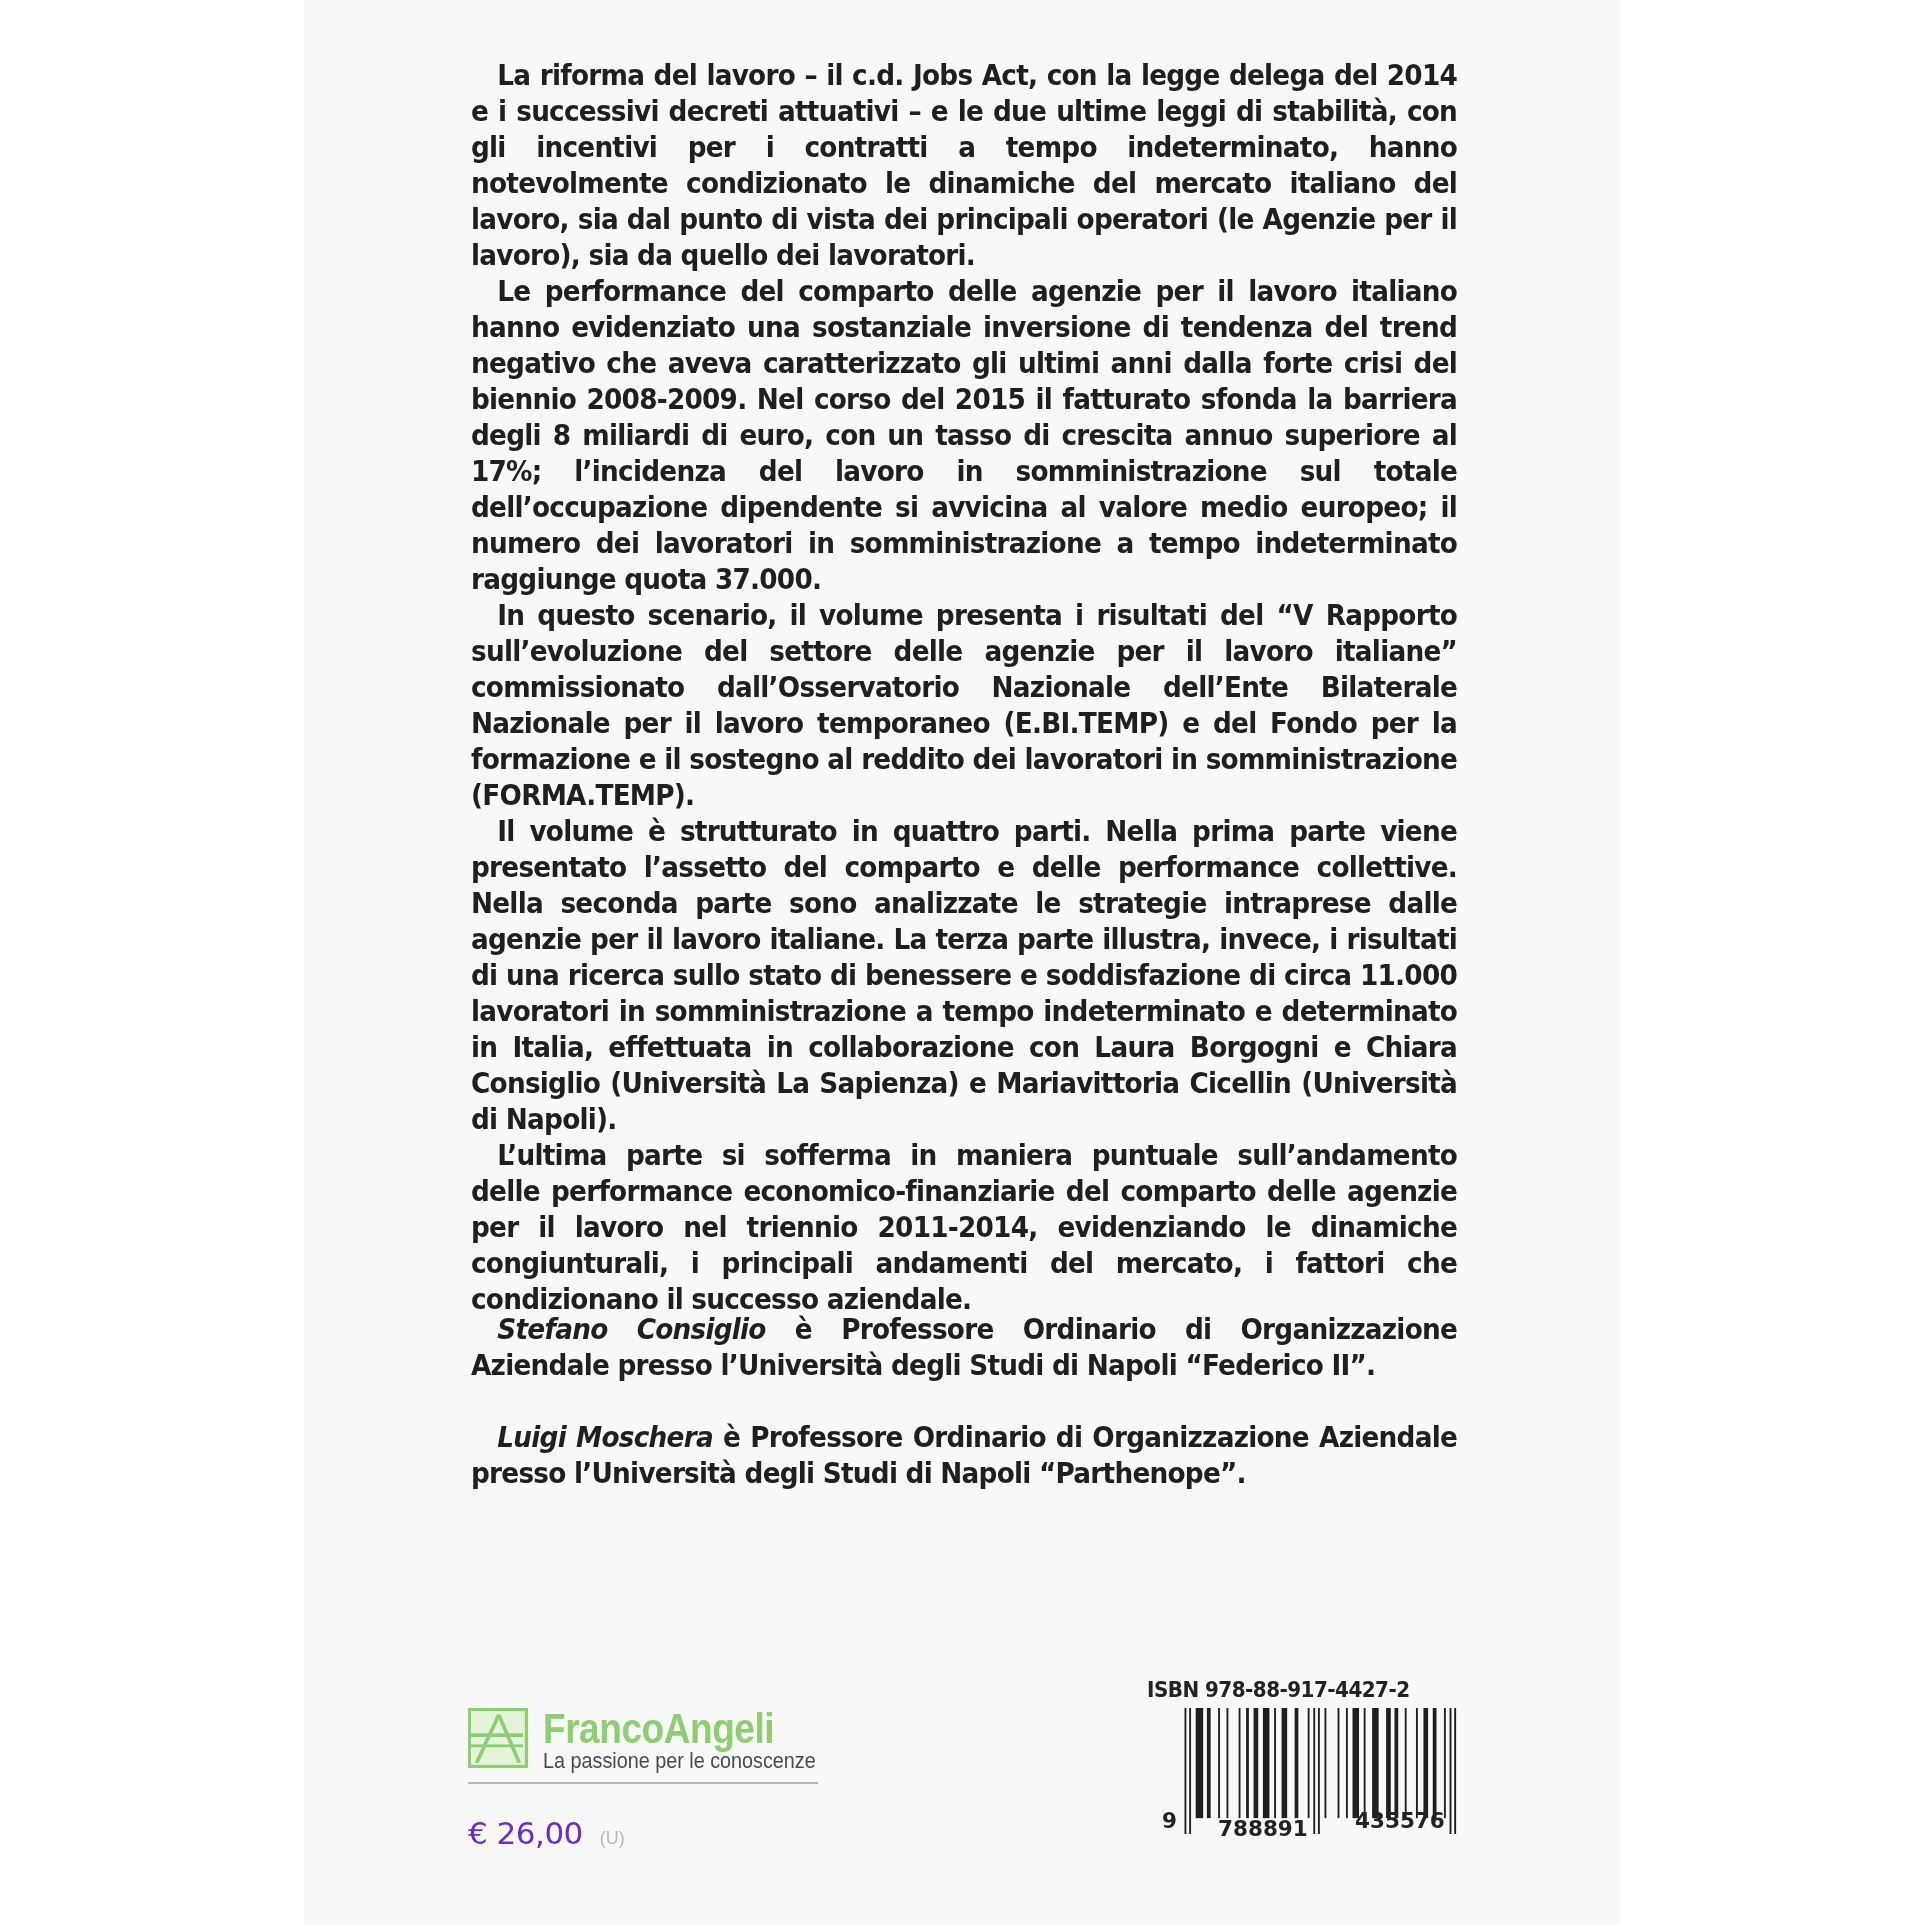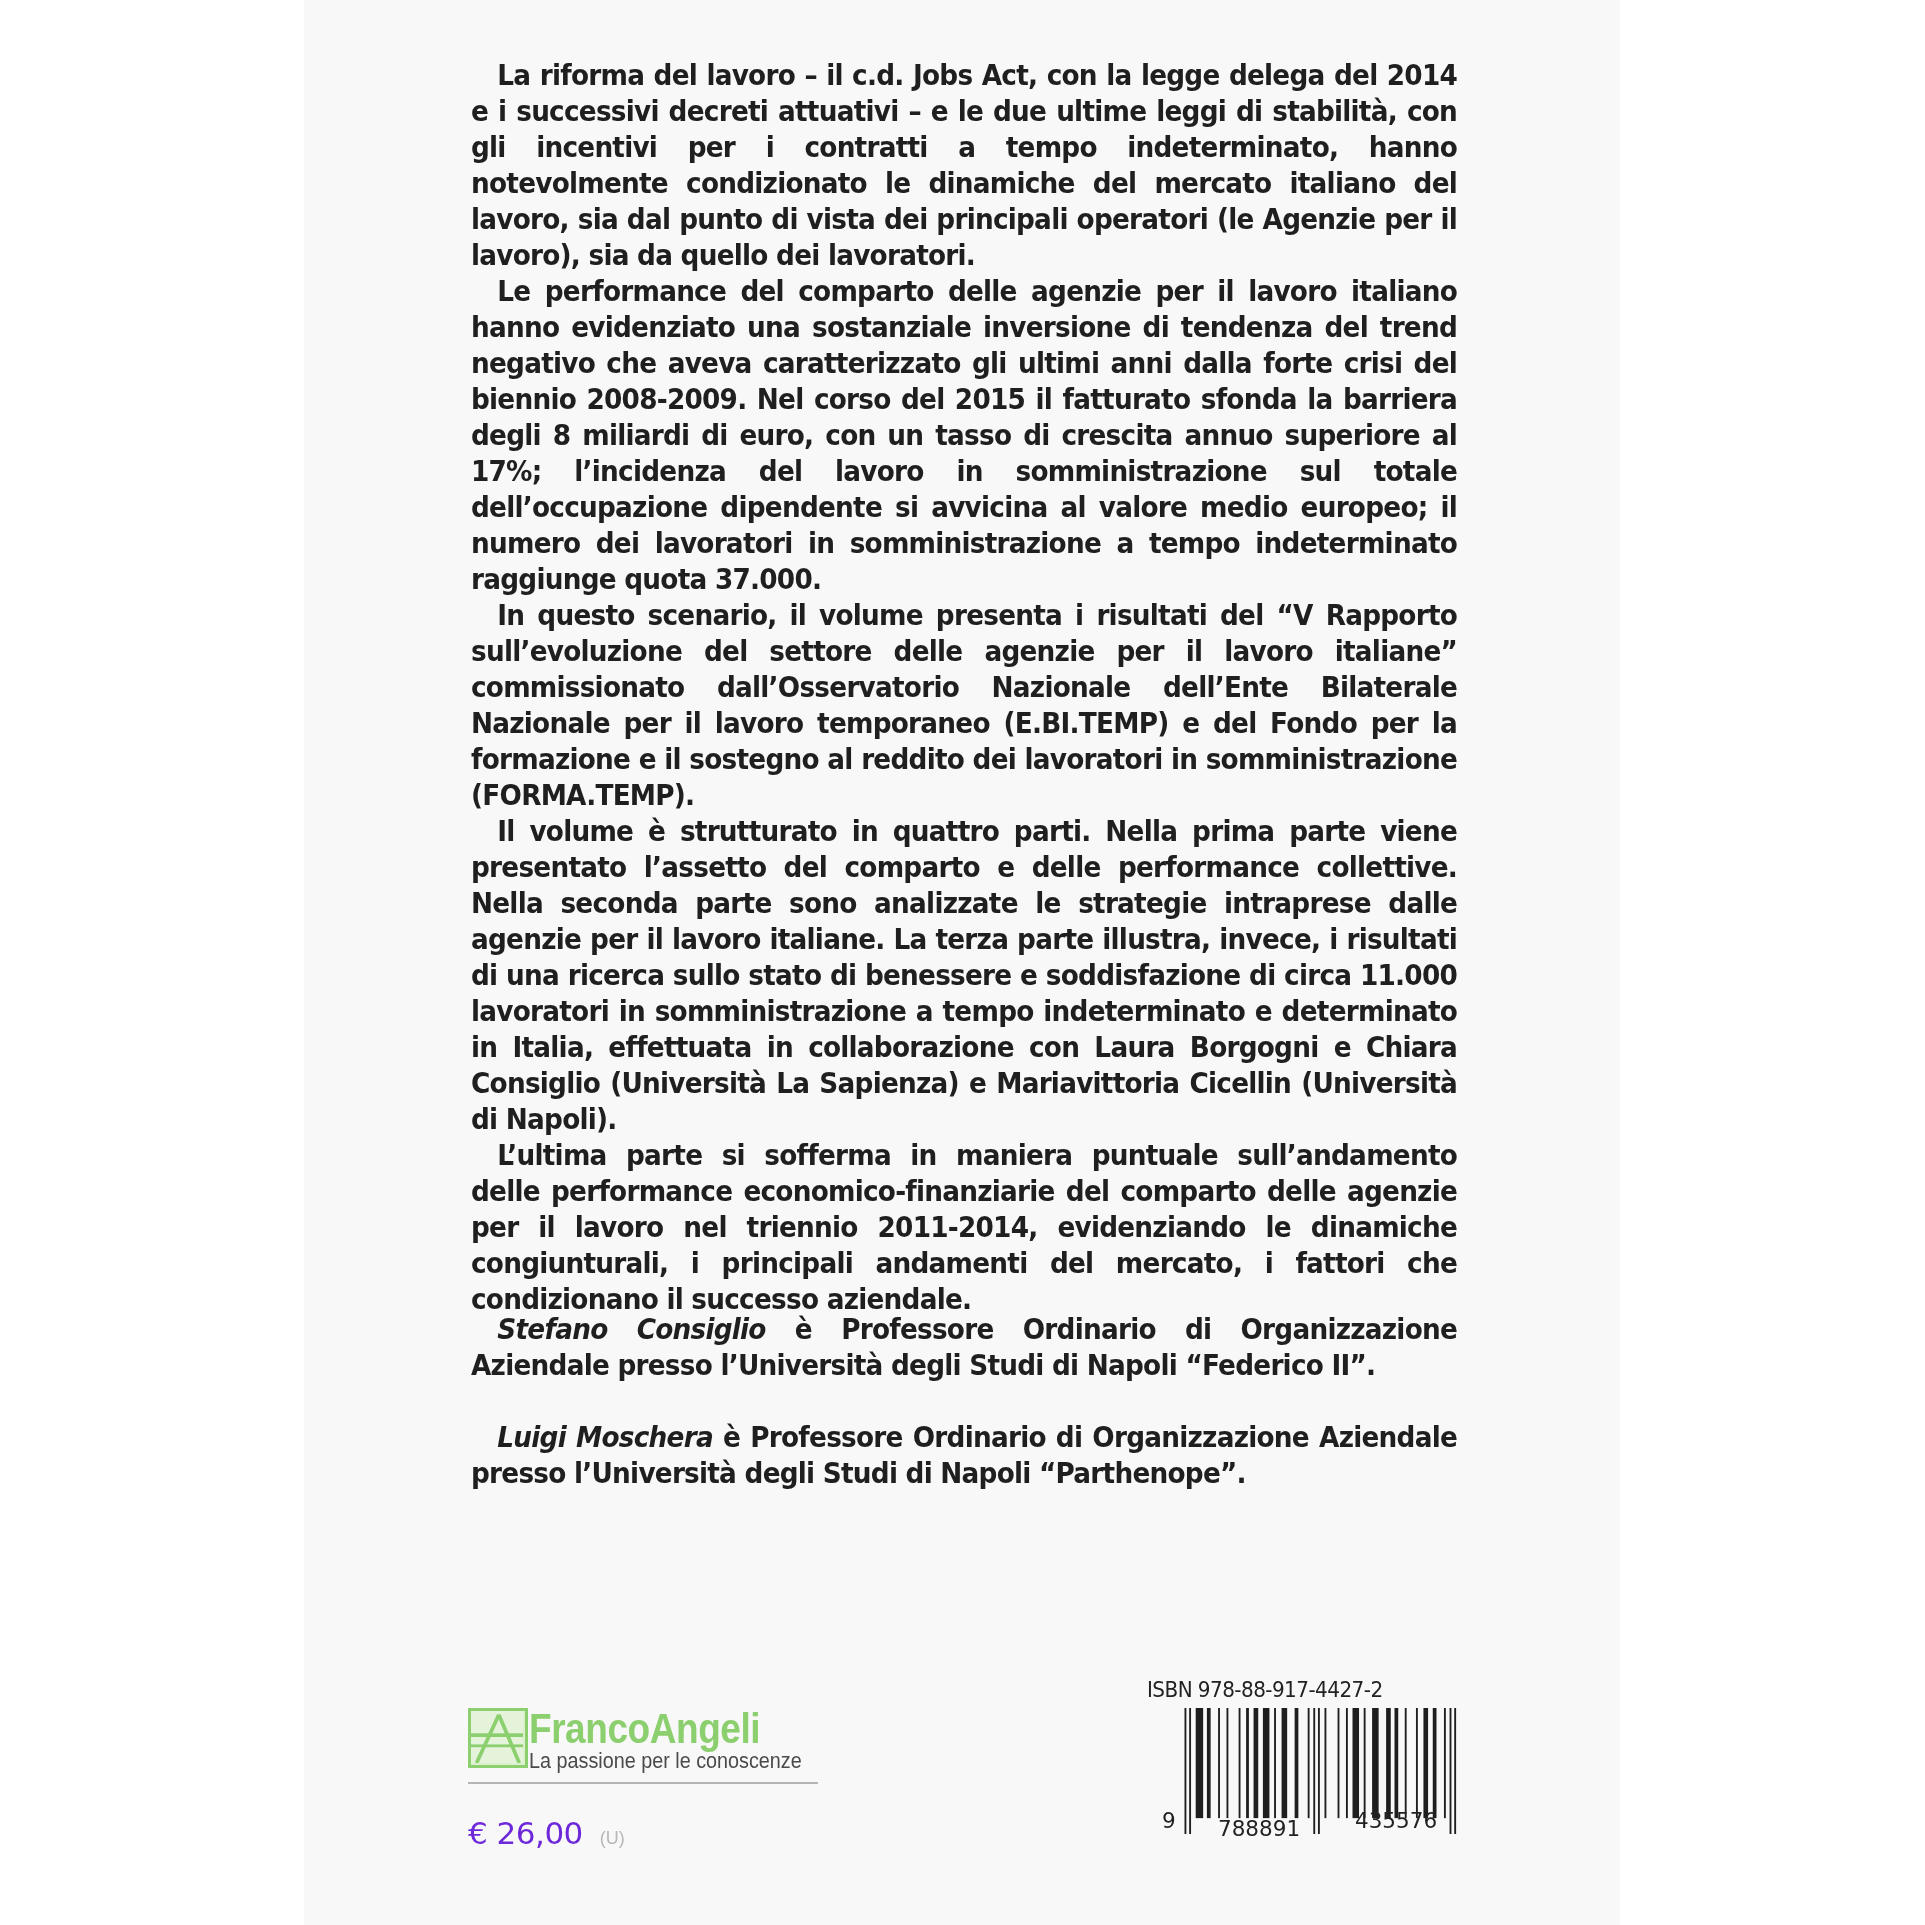--- a/index.html
+++ b/index.html
@@ -61,21 +61,21 @@
   .logo-row { display: flex; align-items: flex-start; }
   .logo-mark {
     width: 60px; height: 60px;
     border: 3.7px solid #8ccf6e;
     box-sizing: border-box;
     background: #dcefcf;
     position: relative;
     flex: none;
   }
   .logo-mark svg { position: absolute; left: 0; top: 0; }
-  .logo-text { margin-left: 1px; }
+  .logo-text { margin-left: 15px; }
   .brand {
     color: #8ccf6e;
     font-family: "Liberation Sans", sans-serif;
     font-weight: bold;
     font-size: 43px;
     line-height: 41px;
     letter-spacing: -0.5px;
     transform: scaleX(0.86);
     transform-origin: left top;
     white-space: nowrap;
@@ -111,20 +111,21 @@
     color: #b8b8b8;
     font-family: "Liberation Sans", sans-serif;
     font-size: 18px;
     margin-left: 17px;
   }
 
   .isbn-block {
     position: absolute;
     left: 1147px; top: 1677px;
     width: 319px;
+    font-weight: bold;
   }
   .isbn-label {
     font-family: "DejaVu Sans", sans-serif;
     color: #222;
     font-size: 21.5px;
     letter-spacing: -0.6px;
     white-space: nowrap;
     transform: scaleX(0.93);
     transform-origin: left top;
   }

